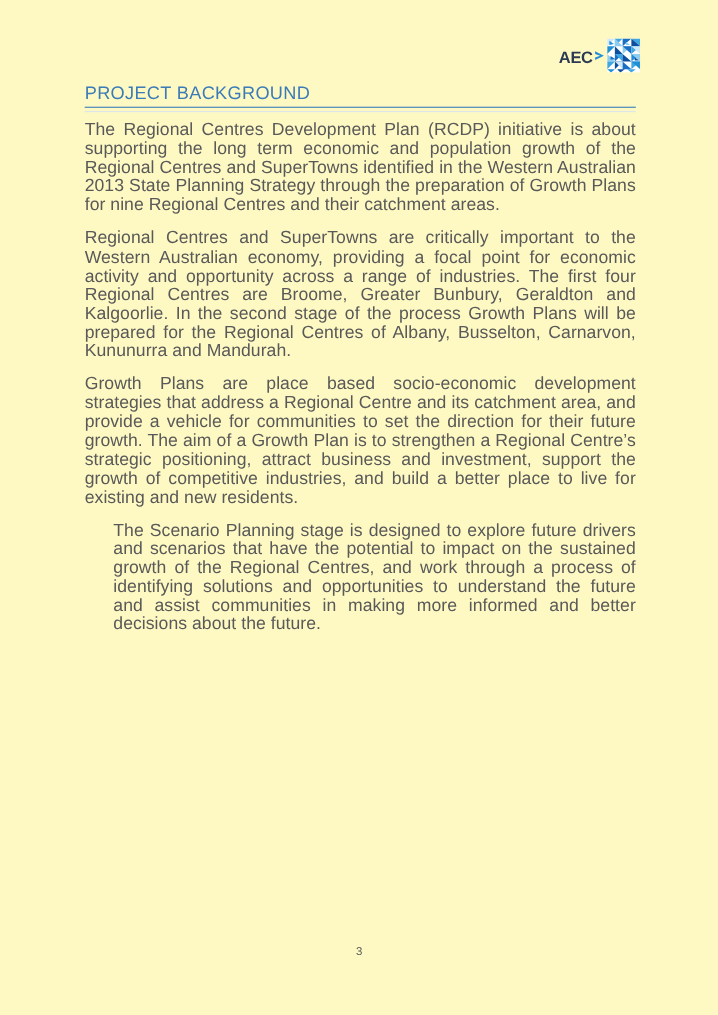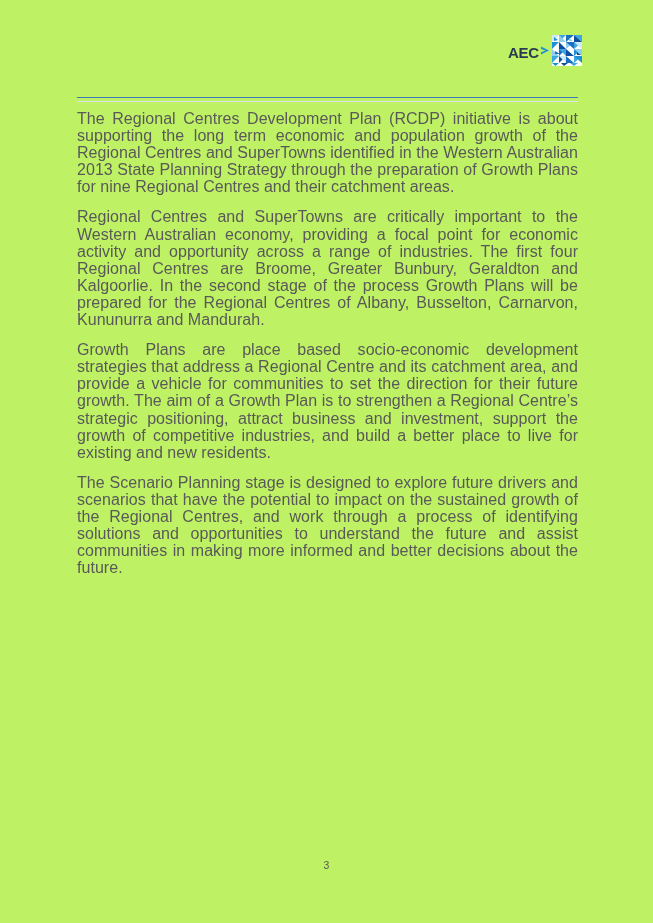--- a/index.html
+++ b/index.html
@@ -12,21 +12,21 @@
     height: 923px;
     position: relative;
     overflow: hidden;
     font-family: "Liberation Sans", sans-serif;
     -webkit-font-smoothing: antialiased;
   }
 
   .page {
     position: absolute;
     inset: 0;
-    background: #bef264;
+    background: #fef9c3;
   }
 
   
   .logo {
     position: absolute;
     left: 505px;
     top: 31px;
     width: 78px;
     height: 38px;
     display: flex;
@@ -99,20 +99,21 @@
     margin: 0 0 13px 0;
     font-size: 16px;
     line-height: 17.1px;
     color: #595959;
     text-align: justify;
     text-justify: inter-word;
     letter-spacing: 0.04px;
   }
   .para:last-child {
     margin-bottom: 0;
+    margin-left: 26px;
   }
 
   
   .page-number {
     position: absolute;
     left: 0;
     right: 0;
     top: 860px;
     text-align: center;
     font-size: 10.4px;
@@ -160,20 +161,21 @@
       <polygon points="0,28 7,28 3.5,31" fill="#1f8fd6"></polygon>
       <polygon points="9,28 16,28 12,31" fill="#0d4f9e"></polygon>
       <polygon points="18,28 26,28 22,31" fill="#3ea6e0"></polygon>
       <polygon points="2,2 6,5 2,6" fill="#1f8fd6"></polygon>
       <polygon points="17,3 21,6 17,6" fill="#8fcdf0"></polygon>
       <polygon points="25,17 29,20 25,20" fill="#0d4f9e"></polygon>
       <polygon points="3,16 8,19 3,19" fill="#1a6fc4"></polygon>
     </svg>
   </div>
 
+  <h1 class="section-title">PROJECT BACKGROUND</h1>
   <div class="title-rule"></div>
   <div class="title-rule-soft"></div>
 
   <div class="body-block">
     <p class="para">The Regional Centres Development Plan (RCDP) initiative is about supporting the long term economic and population growth of the Regional Centres and SuperTowns identified in the Western Australian 2013 State Planning Strategy through the preparation of Growth Plans for nine Regional Centres and their catchment areas.</p>
     <p class="para">Regional Centres and SuperTowns are critically important to the Western Australian economy, providing a focal point for economic activity and opportunity across a range of industries. The first four Regional Centres are Broome, Greater Bunbury, Geraldton and Kalgoorlie. In the second stage of the process Growth Plans will be prepared for the Regional Centres of Albany, Busselton, Carnarvon, Kununurra and Mandurah.</p>
     <p class="para">Growth Plans are place based socio-economic development strategies that address a Regional Centre and its catchment area, and provide a vehicle for communities to set the direction for their future growth. The aim of a Growth Plan is to strengthen a Regional Centre’s strategic positioning, attract business and investment, support the growth of competitive industries, and build a better place to live for existing and new residents.</p>
     <p class="para">The Scenario Planning stage is designed to explore future drivers and scenarios that have the potential to impact on the sustained growth of the Regional Centres, and work through a process of identifying solutions and opportunities to understand the future and assist communities in making more informed and better decisions about the future.</p>
   </div>
 

